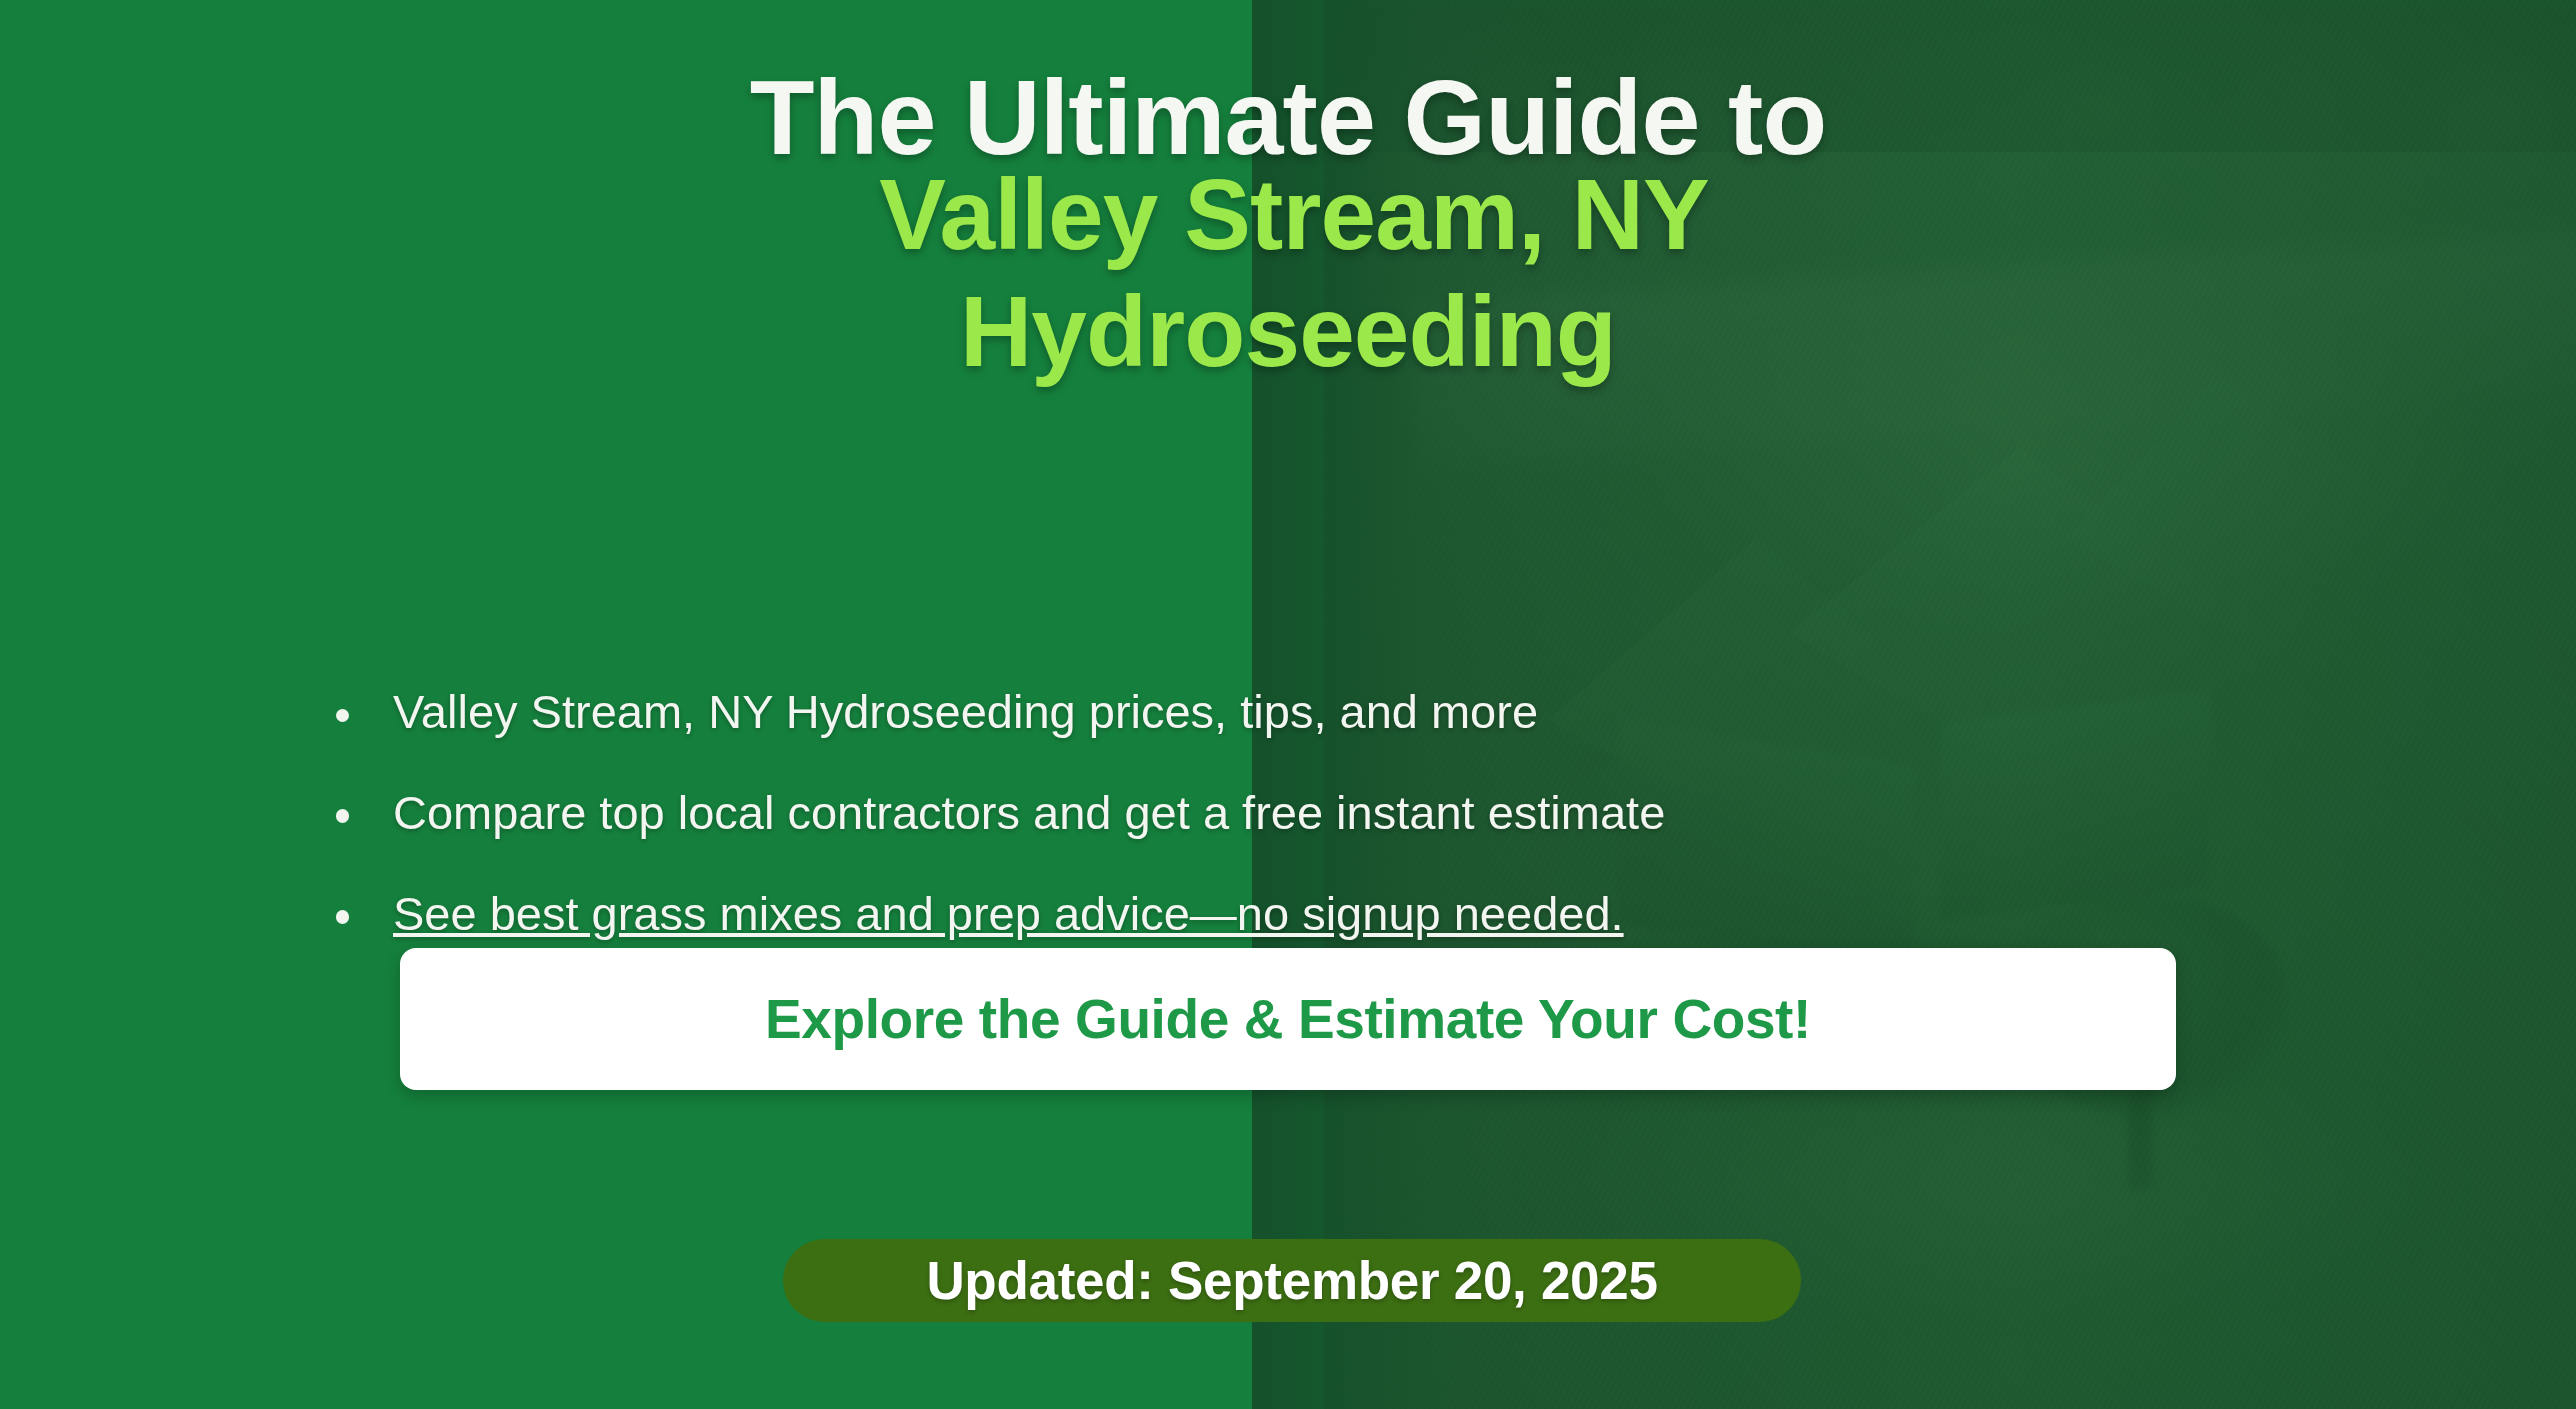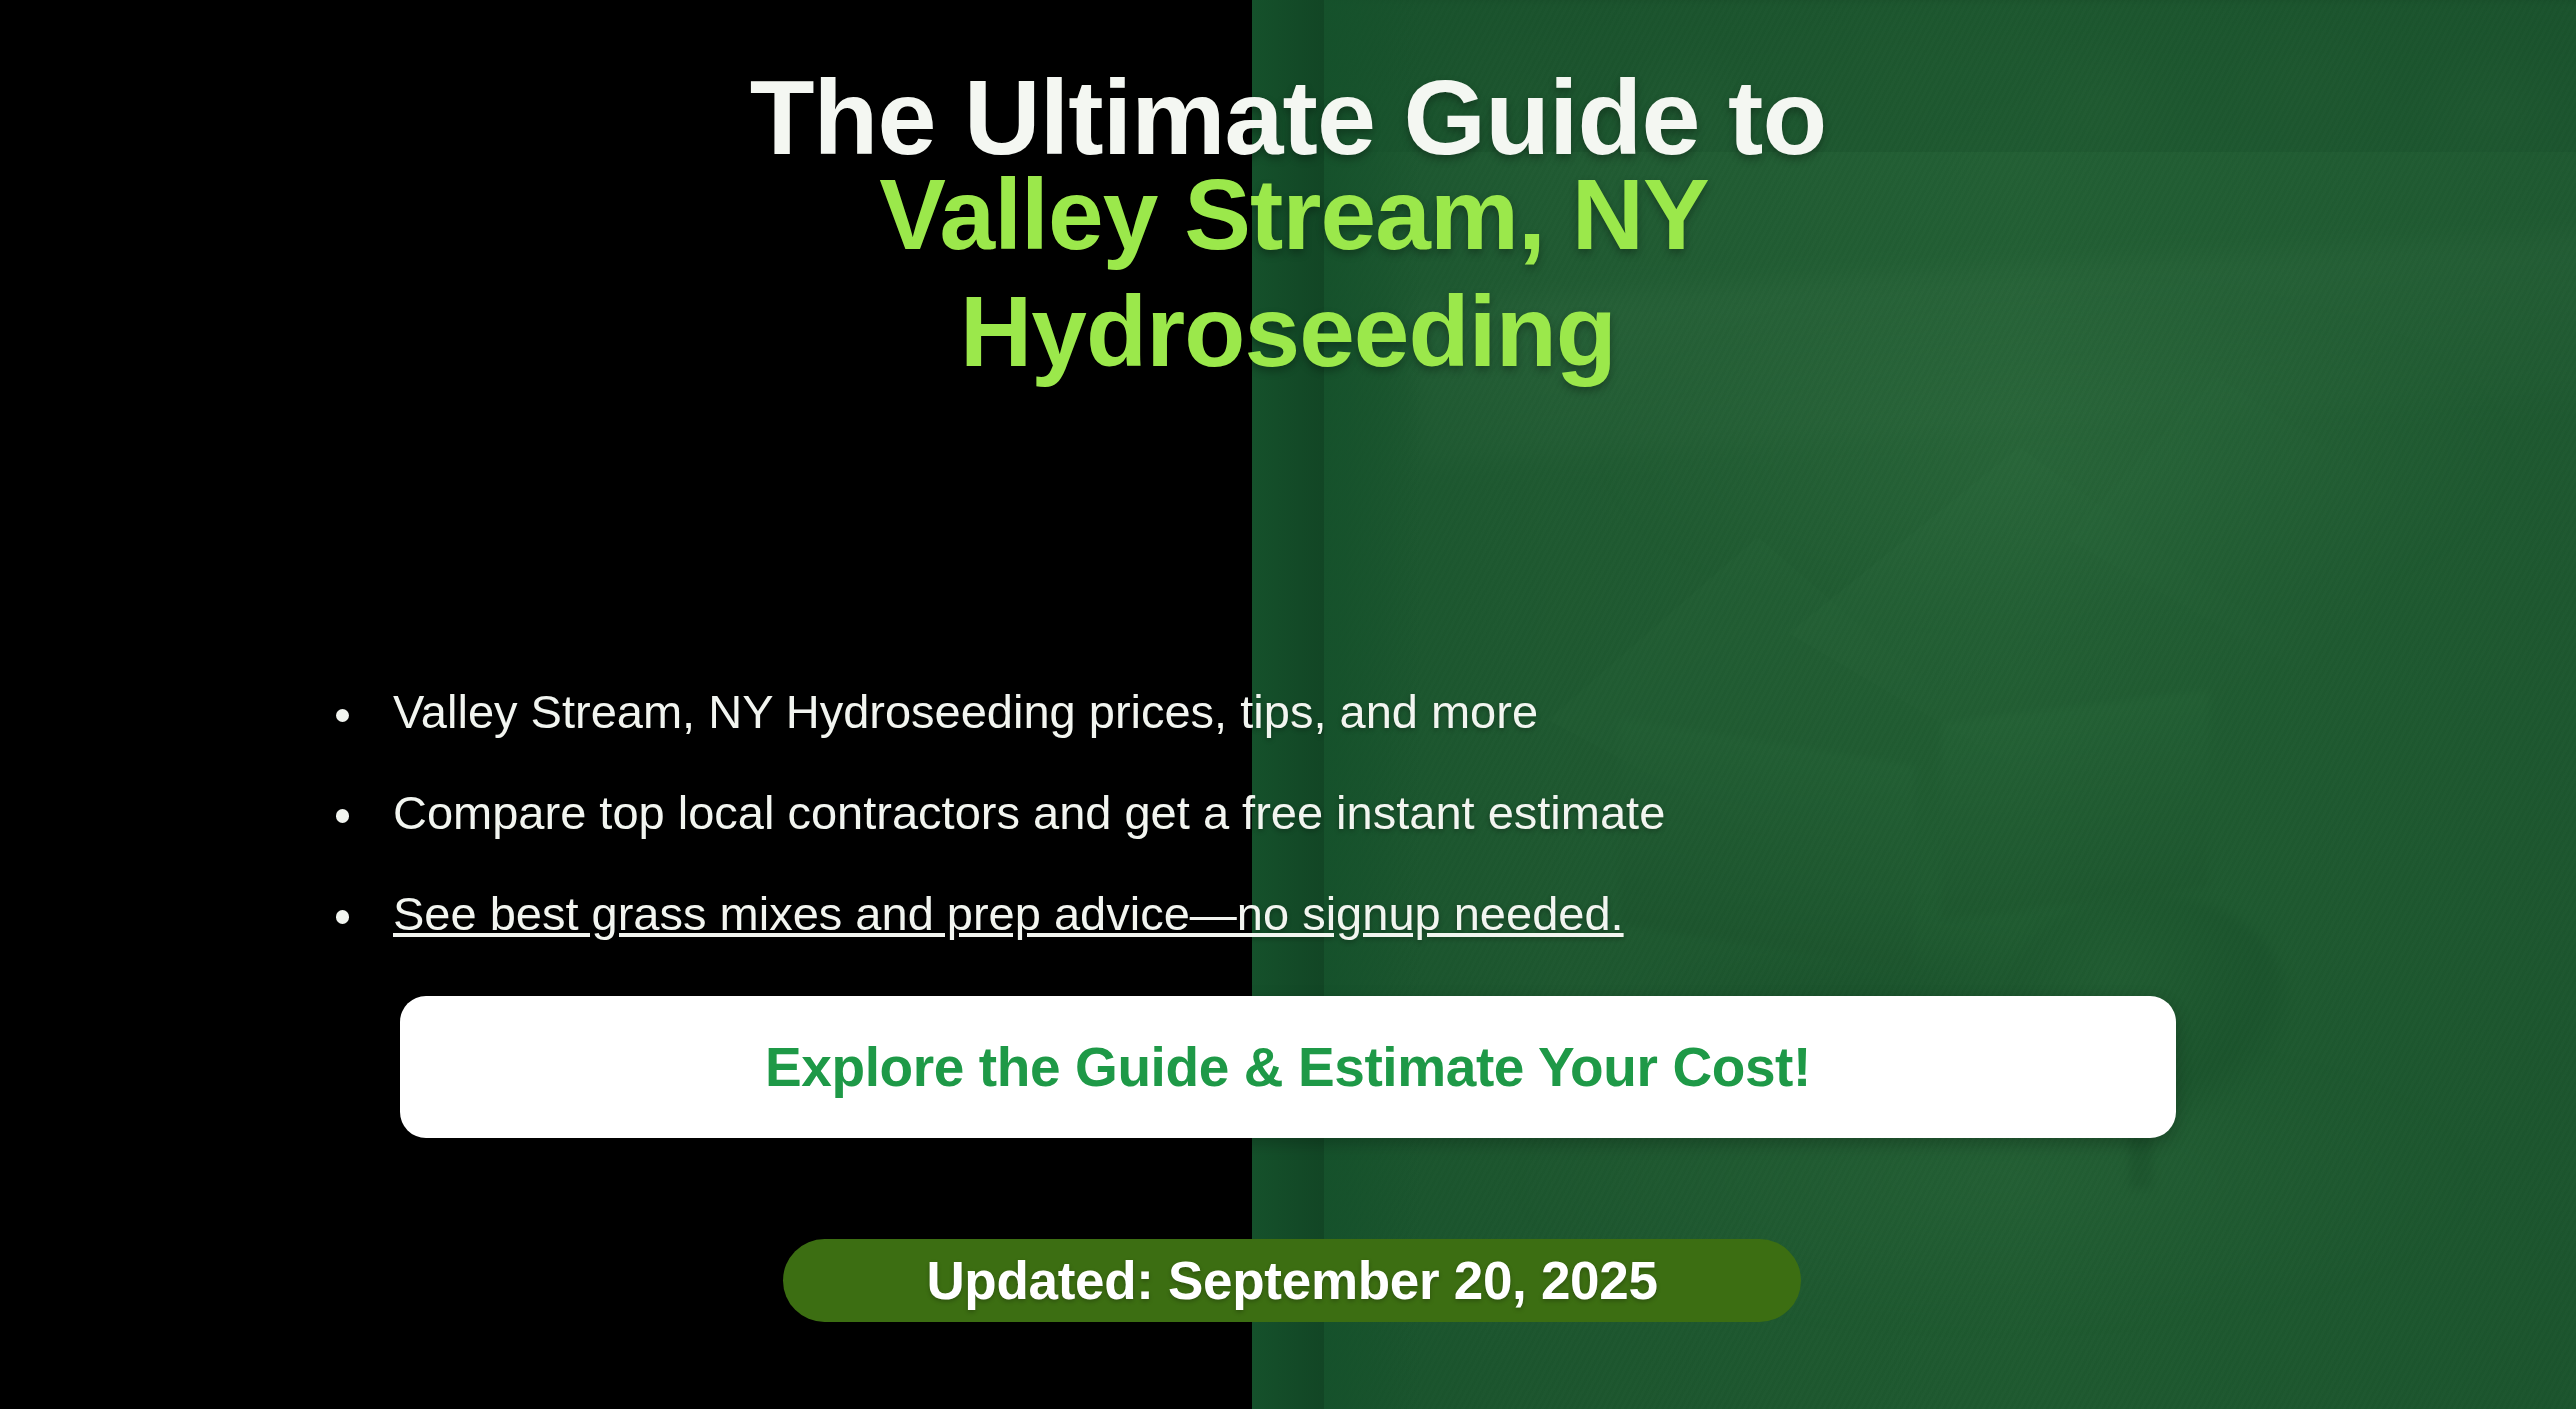--- a/index.html
+++ b/index.html
@@ -6,21 +6,21 @@
   html, body {
     margin: 0;
     padding: 0;
     background: #15512B;
   }
   #stage {
     position: relative;
     width: 2576px;
     height: 1410px;
     overflow: hidden;
-    background: #000000;
+    background: #15803d;
     font-family: "Liberation Sans", "DejaVu Sans", sans-serif;
     -webkit-font-smoothing: antialiased;
   }
 
   
   #photo-layer {
     position: absolute;
     left: 1324px;
     top: 0;
     width: 1252px;
@@ -200,26 +200,26 @@
     top: 21.5px;
     width: 13.4px;
     height: 13.4px;
     border-radius: 50%;
     background: #F2F5F0;
   }
 
   #cta-button {
     position: absolute;
     left: 400px;
-    top: 996px;
+    top: 948px;
     width: 1776px;
     height: 142px;
     background: #FFFFFF;
     border: none;
-    border-radius: 26px;
+    border-radius: 16px;
     box-shadow: 0 5.4px 16px rgba(0,0,0,0.22);
     color: #1E9947;
     font-family: "Liberation Sans", "DejaVu Sans", sans-serif;
     font-size: 55px;
     font-weight: 700;
     letter-spacing: -0.4px;
     cursor: pointer;
     display: flex;
     align-items: center;
     justify-content: center;

